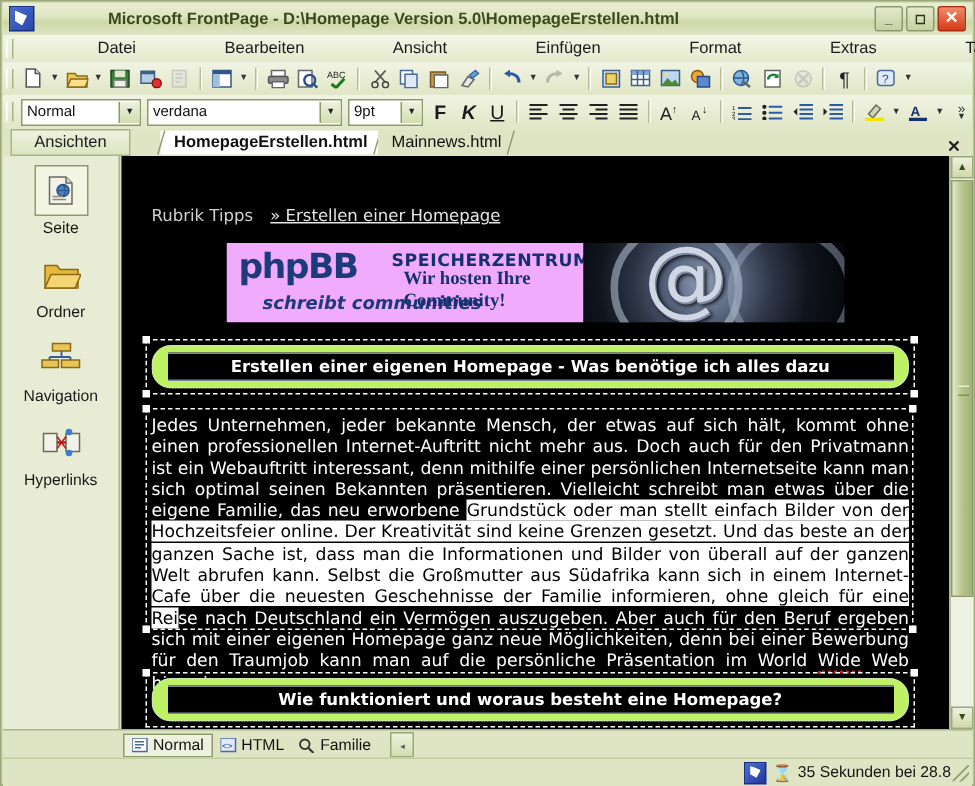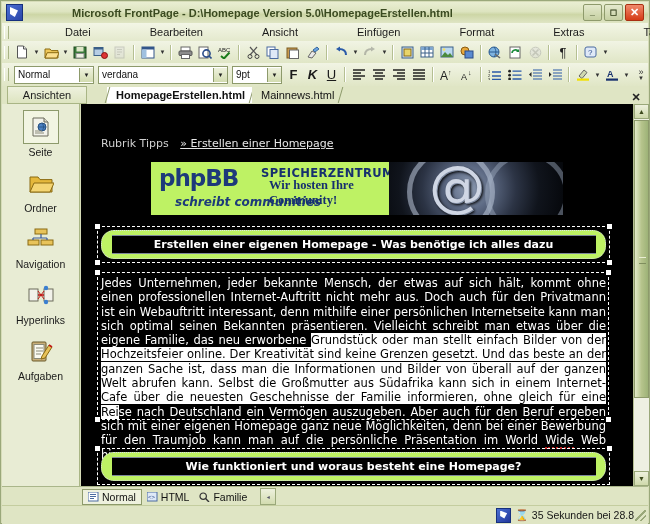--- a/index.html
+++ b/index.html
@@ -198,21 +198,21 @@
     position:absolute;left:20px;top:33px;font-size:11px;color:#cfcfcf;
     font-family:"DejaVu Sans", sans-serif;
   }
   .crumb a{color:#e6e6e6;text-decoration:underline;margin-left:8px;}
 
   .banner{
     position:absolute;left:70px;top:58px;width:412px;height:53px;
     background:#000;overflow:hidden;
   }
   .ban-left{
-    position:absolute;left:0;top:0;width:238px;height:53px;background:#bef264;
+    position:absolute;left:0;top:0;width:238px;height:53px;background:#f0abfc;
   }
   .ban-phpbb{
     position:absolute;left:8px;top:5px;font-size:23px;font-weight:bold;
     color:#1d3a7a;letter-spacing:-1px;line-height:1;
     font-family:"DejaVu Sans", sans-serif;
   }
   .ban-cc{
     position:absolute;left:24px;top:33px;font-size:12px;font-style:italic;
     font-weight:bold;color:#1d3a7a;font-family:"DejaVu Sans", sans-serif;
   }
@@ -700,32 +700,20 @@
           <rect x="17" y="5" width="9" height="12" fill="#f2f2ea" stroke="#6b6b5a"></rect>
           <path d="M11 11h6" stroke="#c01818" stroke-width="1.6"></path>
           <path d="M11 7l6 8M11 15l6-8" stroke="#c01818" stroke-width="1"></path>
           <circle cx="19" cy="4" r="2.2" fill="#3a7fd0"></circle>
           <circle cx="19" cy="18" r="2.2" fill="#3a7fd0"></circle>
         </svg>
       </div>
       <div class="sb-lbl">Hyperlinks</div>
     </div>
 
-    <div class="sb-item">
-      <div class="sb-ico">
-        <svg width="26" height="24" viewBox="0 0 26 24">
-          <rect x="4" y="2" width="14" height="19" rx="1" fill="#c9b07a" stroke="#6b5a2a"></rect>
-          <rect x="6" y="4.5" width="10" height="14" fill="#fafaf0" stroke="#8a8a78"></rect>
-          <path d="M8 8h7M8 11h7M8 14h5" stroke="#8a8a78"></path>
-          <path d="M14 16l7-11 3 2-7 11-4 1z" fill="#e8c35a" stroke="#8a6a12"></path>
-          <path d="M21 5l3 2" stroke="#c01818" stroke-width="1.6"></path>
-        </svg>
-      </div>
-      <div class="sb-lbl">Aufgaben</div>
-    </div>
   </div>
 
   <div class="editor">
     <div class="pg">
 
       <div class="crumb">
         <span>Rubrik Tipps</span>
         <a href="#">» Erstellen einer Homepage</a>
       </div>
 

